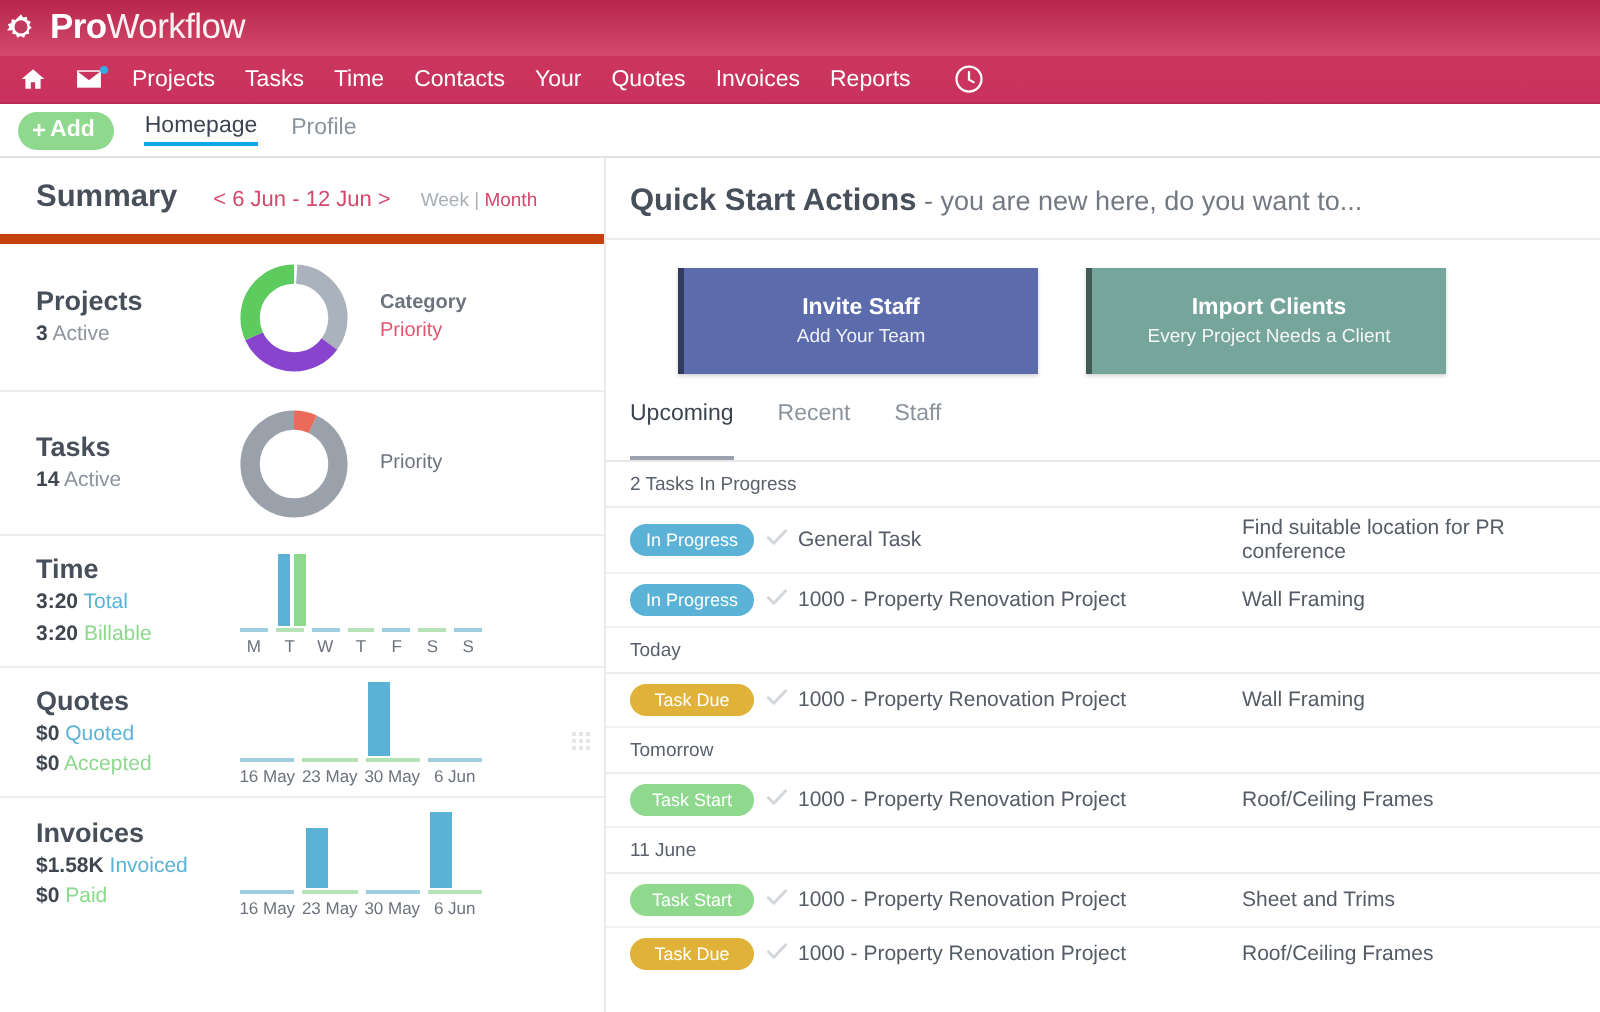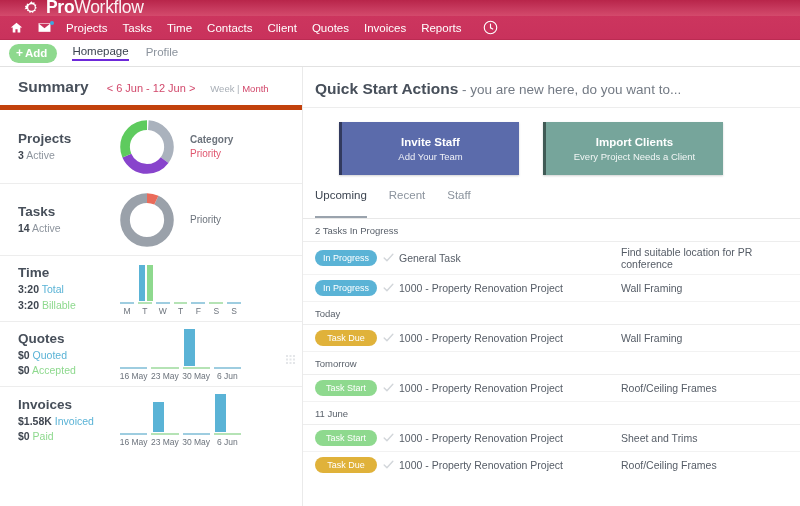--- a/index.html
+++ b/index.html
@@ -6,24 +6,24 @@
   html, body {
     width: 800px; height: 506px;
     overflow: hidden;
     background: #ffffff;
     font-family: "Liberation Sans", sans-serif;
     -webkit-font-smoothing: antialiased;
   }
 
   
   .topbar {
-    height: 16px;
+    height: 28px;
     background: linear-gradient(to bottom, #b8254a 0%, #c73a5e 55%, #d44a6c 100%);
     display: flex; align-items: center;
-    padding-left: 23px;
+    padding-left: 2px;
   }
   .logo { display: flex; align-items: center; gap: 6px; }
   .logo-gear { width: 17px; height: 17px; display:block; }
   .logo-text { font-size: 17.5px; color: #ffffff; letter-spacing: -0.3px; line-height: 1; }
   .logo-text .b { font-weight: bold; }
   .logo-text .l { font-weight: 300; opacity: 0.93; }
 
   .navbar {
     height: 24px;
     background: linear-gradient(to bottom, #cc355e 0%, #c9325c 100%);
@@ -60,21 +60,21 @@
     font-size: 11.5px; font-weight: bold;
     border: none; cursor: pointer;
     margin-right: 15px;
   }
   .add-plus { font-size: 12px; font-weight: bold; line-height: 1; }
   .subtab {
     font-size: 11.5px; color: #4d5560;
     margin-right: 17px; cursor: pointer;
     padding-bottom: 2px;
   }
-  .subtab.active { border-bottom: 2px solid #6d28d9; color: #3c4450; }
+  .subtab.active { border-bottom: 2px solid #0ea5e9; color: #3c4450; }
   .subtab.inactive { color: #8b939d; }
 
   
   .body-wrap { display: flex; height: 451px; }
   .sidebar { width: 303px; border-right: 1px solid #eaeaea; position: relative; }
   .main { flex: 1; }
 
   
   .sum-head {
     display: flex; align-items: baseline;
@@ -209,21 +209,21 @@
     <svg width="13" height="11" viewBox="0 0 24 18">
         <path fill="#fff" d="M1 1h22v16H1z"></path>
         <path fill="#c9325c" d="M1.8 2.3L12 10.2 22.2 2.3z"></path>
       </svg>
     <span class="nav-dot"></span>
   </span>
   <span class="nav-item">Projects</span>
   <span class="nav-item">Tasks</span>
   <span class="nav-item">Time</span>
   <span class="nav-item">Contacts</span>
-  <span class="nav-item">Client</span>
+  <span class="nav-item">Your</span>
   <span class="nav-item">Quotes</span>
   <span class="nav-item">Invoices</span>
   <span class="nav-item">Reports</span>
   <span class="nav-clock">
     <svg width="15" height="15" viewBox="0 0 24 24">
         <circle cx="12" cy="12" r="10" fill="none" stroke="#fff" stroke-width="1.8"></circle>
         <path d="M12 6.5v6l3.6 2" fill="none" stroke="#fff" stroke-width="1.8" stroke-linecap="round"></path>
       </svg>
   </span>
 </div>

